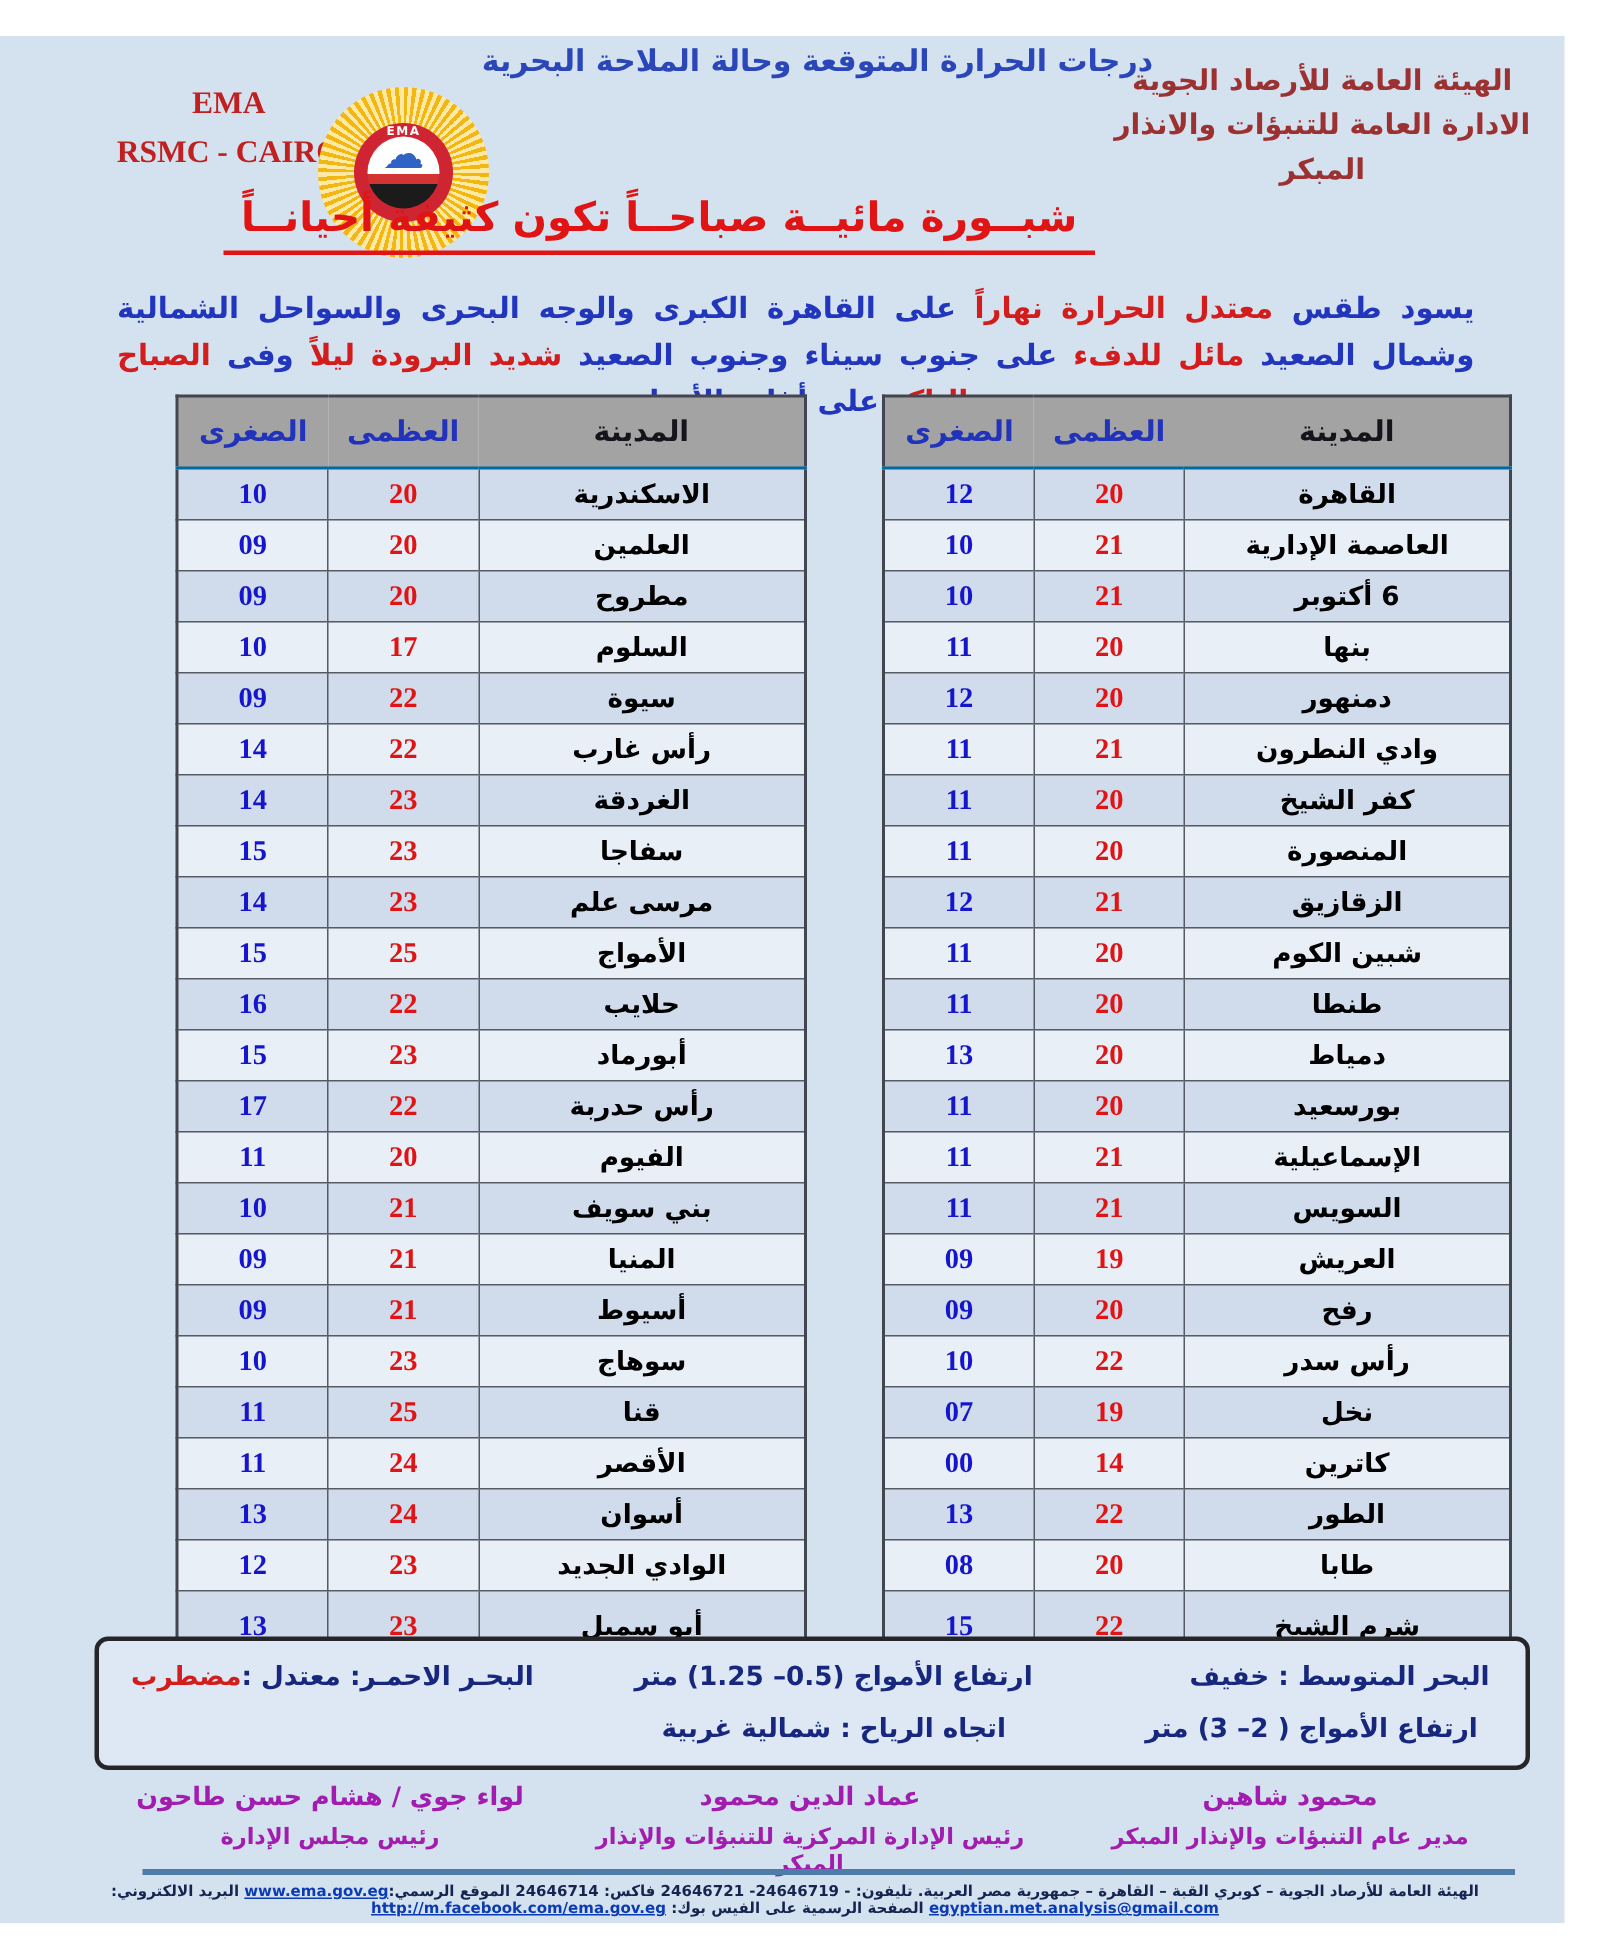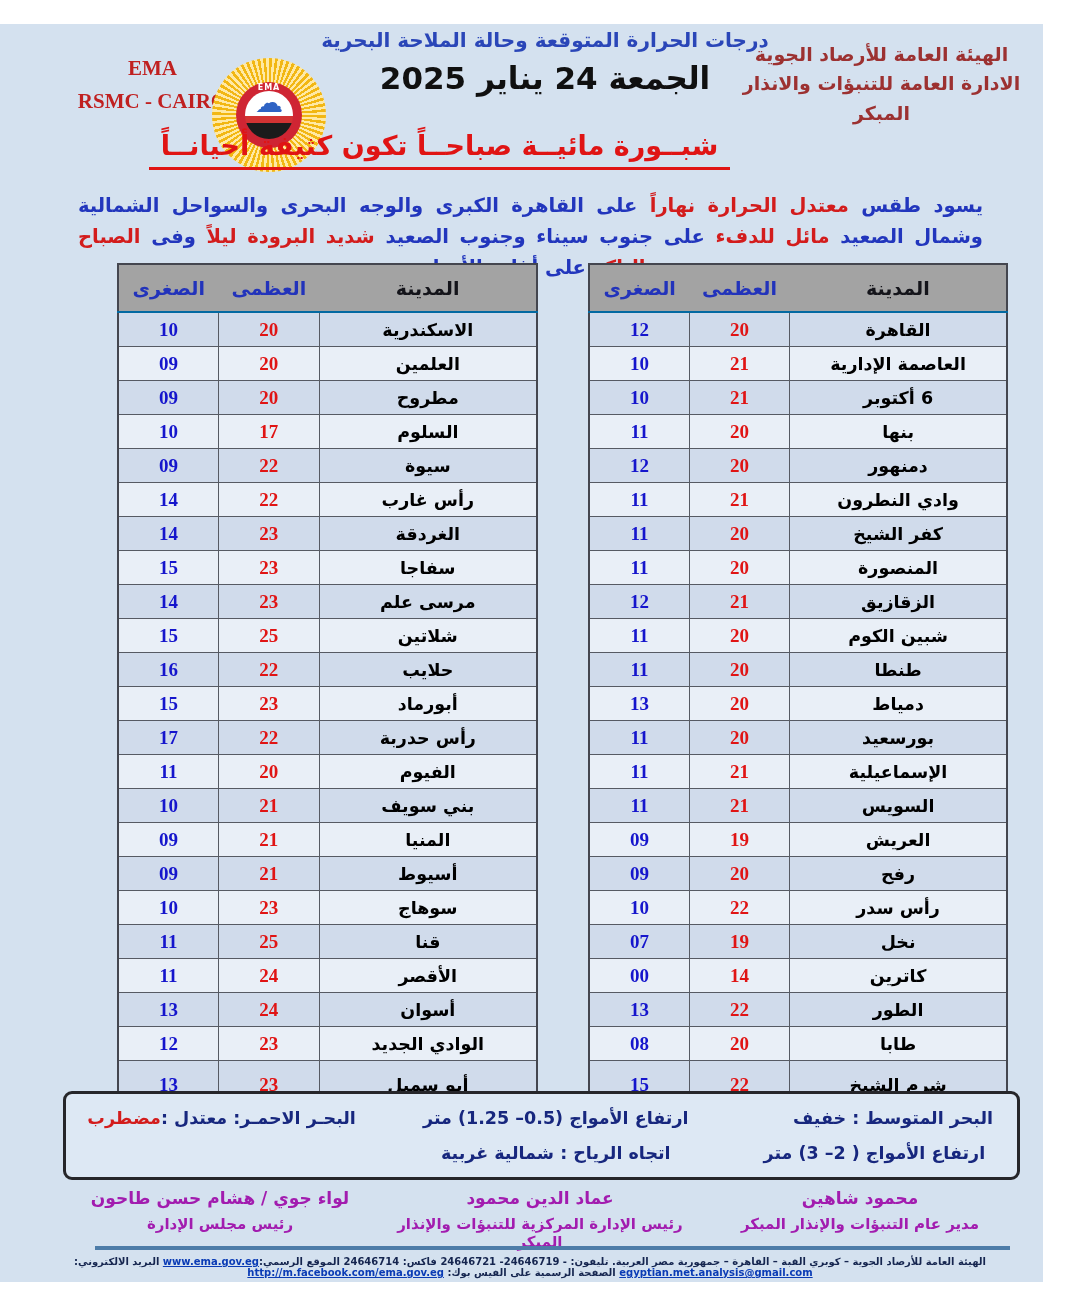--- a/index.html
+++ b/index.html
@@ -90,21 +90,20 @@
     <div class="logo-ring">
       <div class="logo-ema">EMA</div>
       <div class="logo-core">
         <div class="logo-cloud">☁</div>
       </div>
     </div>
   </div>
 
   <div class="title-block">
     <div class="title-1">درجات الحرارة المتوقعة وحالة الملاحة البحرية</div>
-    <div class="title-2">الجمعة 24 يناير 2025</div>
   </div>
 
   <div class="org-block">
     <div>الهيئة العامة للأرصاد الجوية</div>
     <div>الادارة العامة للتنبؤات والانذار المبكر</div>
   </div>
 
   <div class="alert">
     <span>شبــورة مائيــة صباحــاً تكون كثيفة أحيانــاً</span>
   </div>
@@ -164,21 +163,21 @@
           <td class="city-cell">سفاجا</td>
           <td class="max-temp-cell">23</td>
           <td class="min-temp-cell">15</td>
         </tr>
         <tr>
           <td class="city-cell">مرسى علم</td>
           <td class="max-temp-cell">23</td>
           <td class="min-temp-cell">14</td>
         </tr>
         <tr>
-          <td class="city-cell">شلاتين</td>
+          <td class="city-cell">الأمواج</td>
           <td class="max-temp-cell">25</td>
           <td class="min-temp-cell">15</td>
         </tr>
         <tr>
           <td class="city-cell">حلايب</td>
           <td class="max-temp-cell">22</td>
           <td class="min-temp-cell">16</td>
         </tr>
         <tr>
           <td class="city-cell">أبورماد</td>

